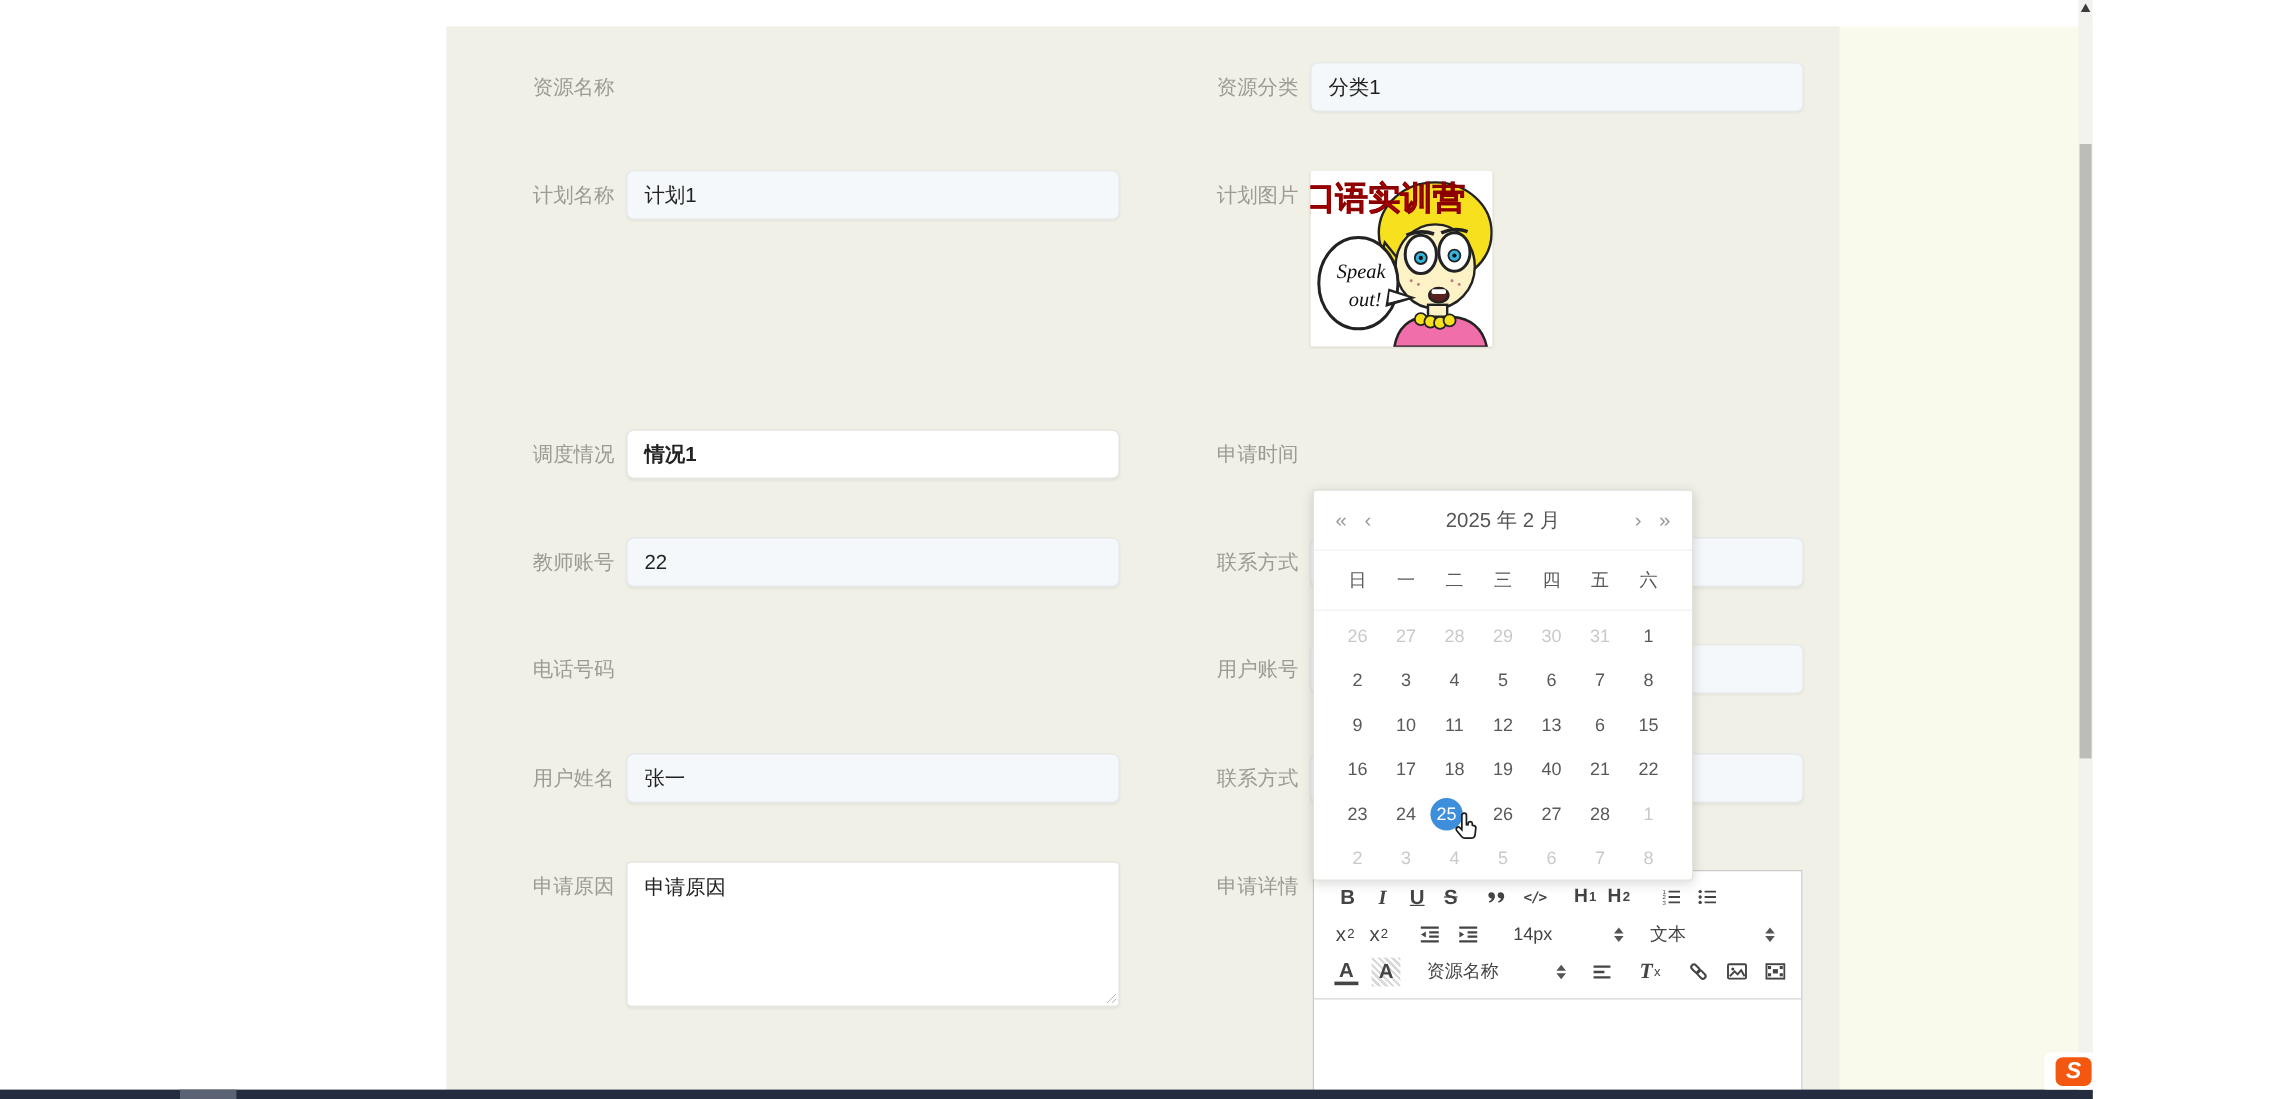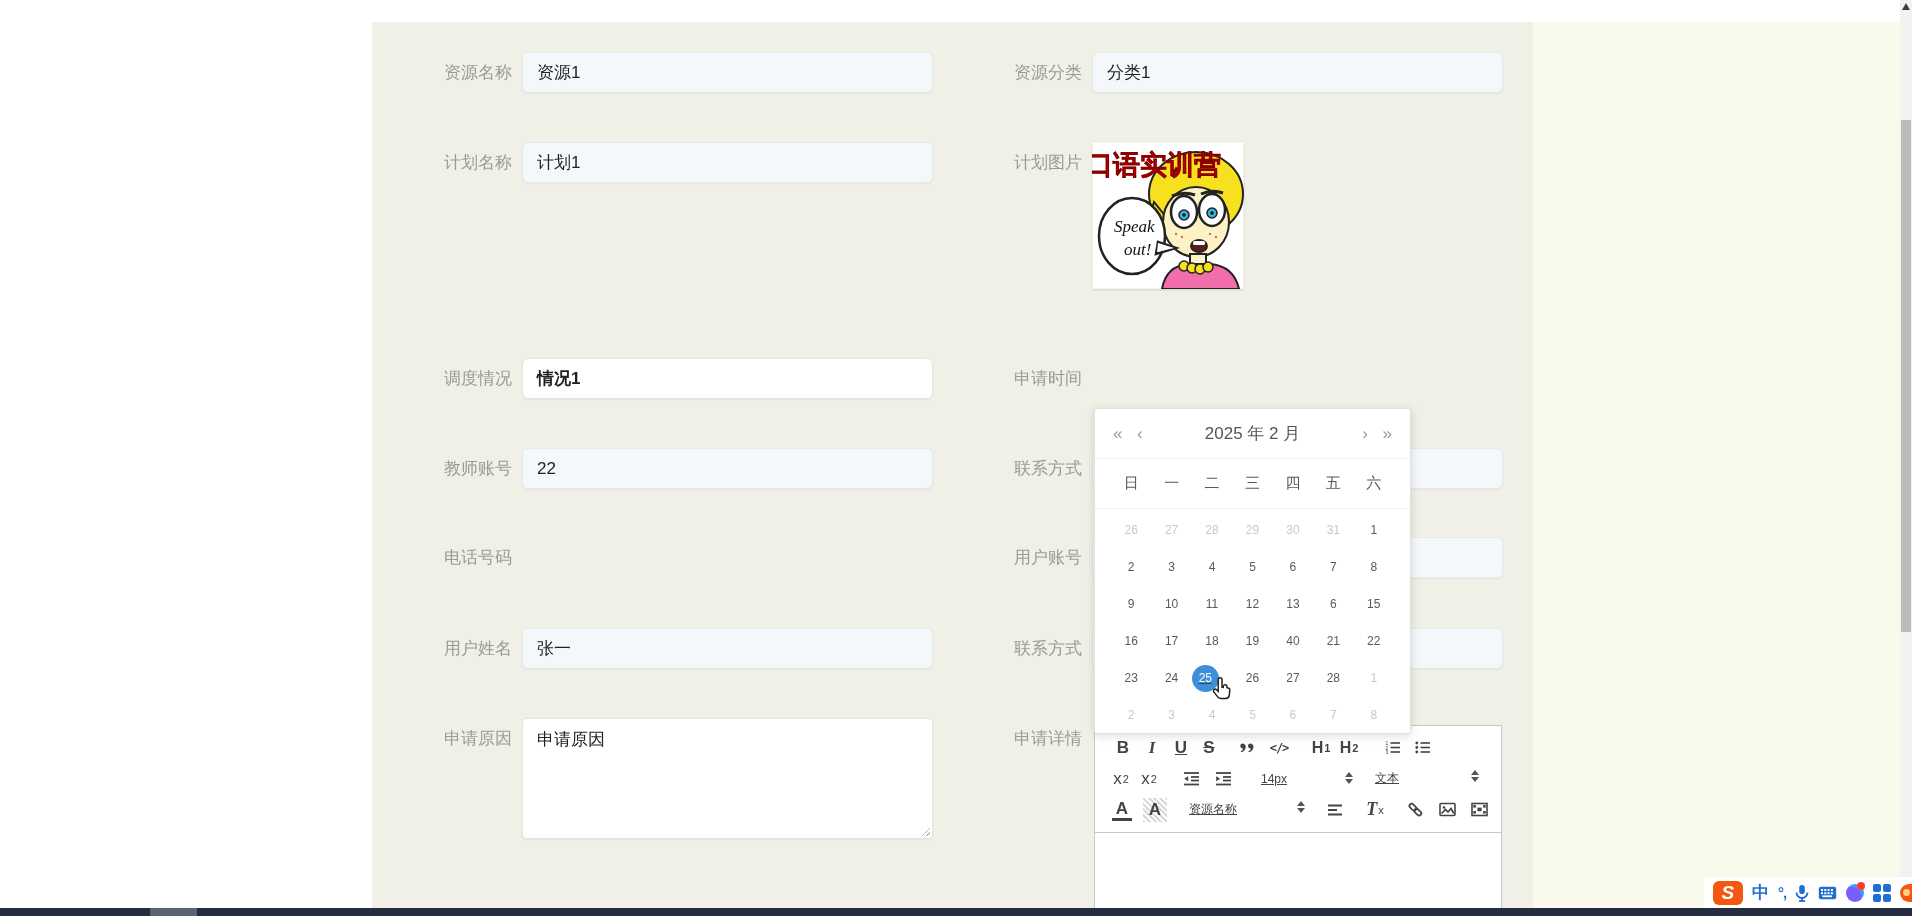--- a/index.html
+++ b/index.html
@@ -1,16 +1,16 @@
 <!DOCTYPE html>
 <html><head>
 <meta charset="utf-8">
 <style>
   html,body{margin:0;padding:0;background:#fff;}
-  #screen{position:relative;width:1912px;height:916px;overflow:hidden;background:#ffffff;
+  #screen{position:relative;width:1744px;height:916px;overflow:hidden;background:#ffffff;
     font-family:"Liberation Sans","DejaVu Sans",sans-serif;}
   
   .right-cream{position:absolute;left:1533px;top:22px;width:368px;height:894px;background:#fafaec;}
   .panel{position:absolute;left:372px;top:22px;width:1161px;height:894px;background:#f0f0e7;}
   
   .f-label{position:absolute;width:140px;text-align:right;color:#9b9b92;font-size:17px;line-height:41px;white-space:nowrap;}
   .f-input{position:absolute;width:411px;height:41px;box-sizing:border-box;border-radius:6px;
     background:#f4f8fa;border:1px solid #e3eaee;box-shadow:0 1px 2px rgba(0,0,0,.05);
     font-size:17px;color:#222;line-height:39px;padding:0 14px;overflow:hidden;white-space:nowrap;z-index:1;}
   .f-input.white{background:#ffffff;border-color:#e5e5e0;font-weight:bold;}
@@ -27,21 +27,21 @@
   .calendar{position:absolute;left:1094px;top:408px;width:317px;height:326px;background:#fff;
     border:1px solid #e2e2dc;border-radius:3px;box-shadow:0 2px 10px rgba(0,0,0,.14);z-index:5;box-sizing:border-box;}
   .cal-head{position:relative;height:49px;border-bottom:1px solid #f0f0f0;}
   .cal-title{position:absolute;left:0;right:0;text-align:center;line-height:49px;font-size:17px;color:#555;}
   .cal-nav{position:absolute;top:0;line-height:49px;font-size:17px;color:#999;cursor:pointer;}
   .cal-head .py{left:18px}.cal-head .pm{left:42px}.cal-head .nm{right:42px}.cal-head .ny{right:18px}
   .cal-weekdays{display:flex;padding:0 16px;height:50px;align-items:center;border-bottom:1px solid #f0f0f0;box-sizing:border-box;}
   .cal-wd{width:42px;text-align:center;font-size:15px;color:#595959;}
   .cal-grid{padding:3px 16px 0;}
   .cal-row{display:flex;height:37px;align-items:center;}
-  .cal-day{width:42px;text-align:center;font-size:12px;color:#595959;cursor:pointer;}
+  .cal-day{width:42px;text-align:center;font-size:15px;color:#595959;cursor:pointer;}
   .cal-day.out{color:#c9c9c9;}
   .cal-day .day-inner{display:inline-block;min-width:27px;height:27px;line-height:27px;border-radius:50%;}
   .cal-day.sel .day-inner{background:#3d8edb;color:#fff;}
   
   .editor{position:absolute;left:1094px;top:725px;width:408px;height:200px;background:#fff;
     border:1px solid #c9c9c9;box-sizing:border-box;z-index:1;}
   .ql-toolbar{padding:6px 12px 7px;border-bottom:1px solid #c9c9c9;}
   .tb-row{display:flex;align-items:center;height:31px;color:#444;}
   .tb{display:inline-flex;align-items:center;justify-content:center;min-width:20px;height:24px;
     font-size:17px;color:#444;cursor:pointer;}
@@ -50,21 +50,21 @@
   .tb.ital{font-style:italic;font-family:"Liberation Serif",serif;font-weight:600;}
   .tb.und{text-decoration:underline;font-weight:600;}
   .tb.str{text-decoration:line-through;font-weight:600;}
   .tb sub{font-size:11px;margin-left:1px;}
   .tb sup{font-size:11px;margin-left:1px;}
   .tb.hdr{font-weight:700;font-size:16px;}
   .tb.colA{font-weight:700;border-bottom:3px solid #444;height:19px;line-height:17px;}
   .tb.hatch{font-weight:700;background:repeating-linear-gradient(45deg,#d9d9d9 0 2px,transparent 2px 4px);padding:0 2px;}
   .tb.clean em{font-family:"Liberation Serif",serif;font-size:18px;font-weight:600;}
   .tb.code{font-family:"DejaVu Sans Mono",monospace;font-size:12px;font-weight:700;letter-spacing:-1px;}
-  .sel{display:inline-flex;justify-content:space-between;align-items:flex-start;font-size:12px;color:#444;cursor:pointer;text-decoration:underline;}
+  .sel{display:inline-flex;justify-content:space-between;align-items:center;font-size:15px;color:#444;cursor:pointer;}
   .updown{display:inline-flex;flex-direction:column;gap:2px;margin-left:6px;}
   .updown i{display:block;width:0;height:0;border-left:4px solid transparent;border-right:4px solid transparent;}
   .updown .up{border-bottom:5px solid #555;}
   .updown .dn{border-top:5px solid #555;}
   .ql-content{height:92px;background:#fff;}
   
   .vscroll{position:absolute;right:0;top:0;width:12px;height:908px;background:#f2f2ee;z-index:8;}
   .vscroll .arrow-up{position:absolute;top:3px;left:2px;width:0;height:0;border-left:4px solid transparent;border-right:4px solid transparent;border-bottom:7px solid #3c3c3c;}
   .vscroll .thumb{position:absolute;left:1px;top:120px;width:10px;height:512px;background:#bcbcb8;}
   .bottom-bar{position:absolute;left:0;top:908px;width:1912px;height:8px;background:#232d3f;z-index:7;}
@@ -86,21 +86,20 @@
   .cursor{position:absolute;left:1212px;top:676px;z-index:10;}
 </style>
 </head>
 <body>
 
 <div id="screen">
   <div class="right-cream"></div>
   <div class="panel"></div>
 
   <div class="f-label" style="left:372px;top:52px">资源名称</div>
-  <div class="f-input" style="left:522px;top:52px">资源1</div>
   <div class="f-label" style="left:942px;top:52px">资源分类</div>
   <div class="f-input" style="left:1092px;top:52px">分类1</div>
 
   <div class="f-label" style="left:372px;top:142px">计划名称</div>
   <div class="f-input" style="left:522px;top:142px">计划1</div>
   <div class="f-label" style="left:942px;top:142px">计划图片</div>
   <div class="plan-img">
     <svg width="152" height="147" viewBox="0 0 152 147" xmlns="http://www.w3.org/2000/svg">
       <rect x="0" y="0" width="152" height="147" fill="#ffffff" stroke="#e8e8e2"></rect>
 

